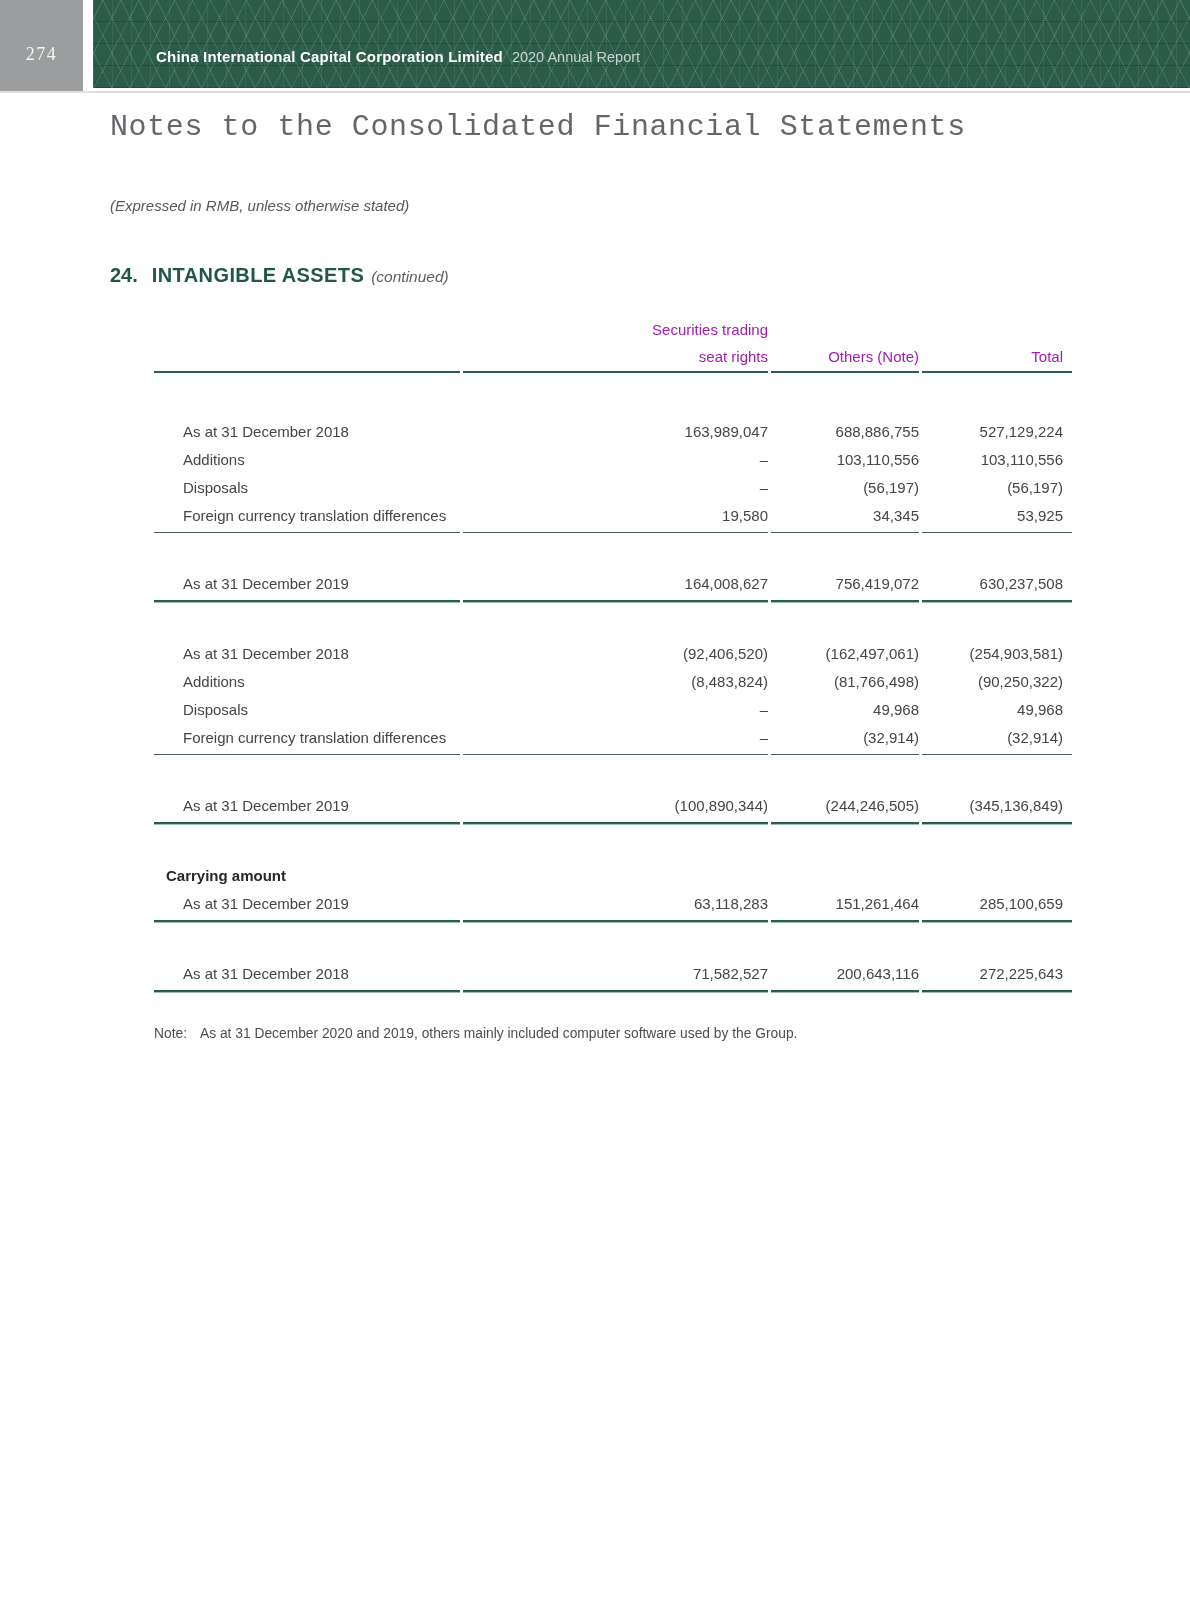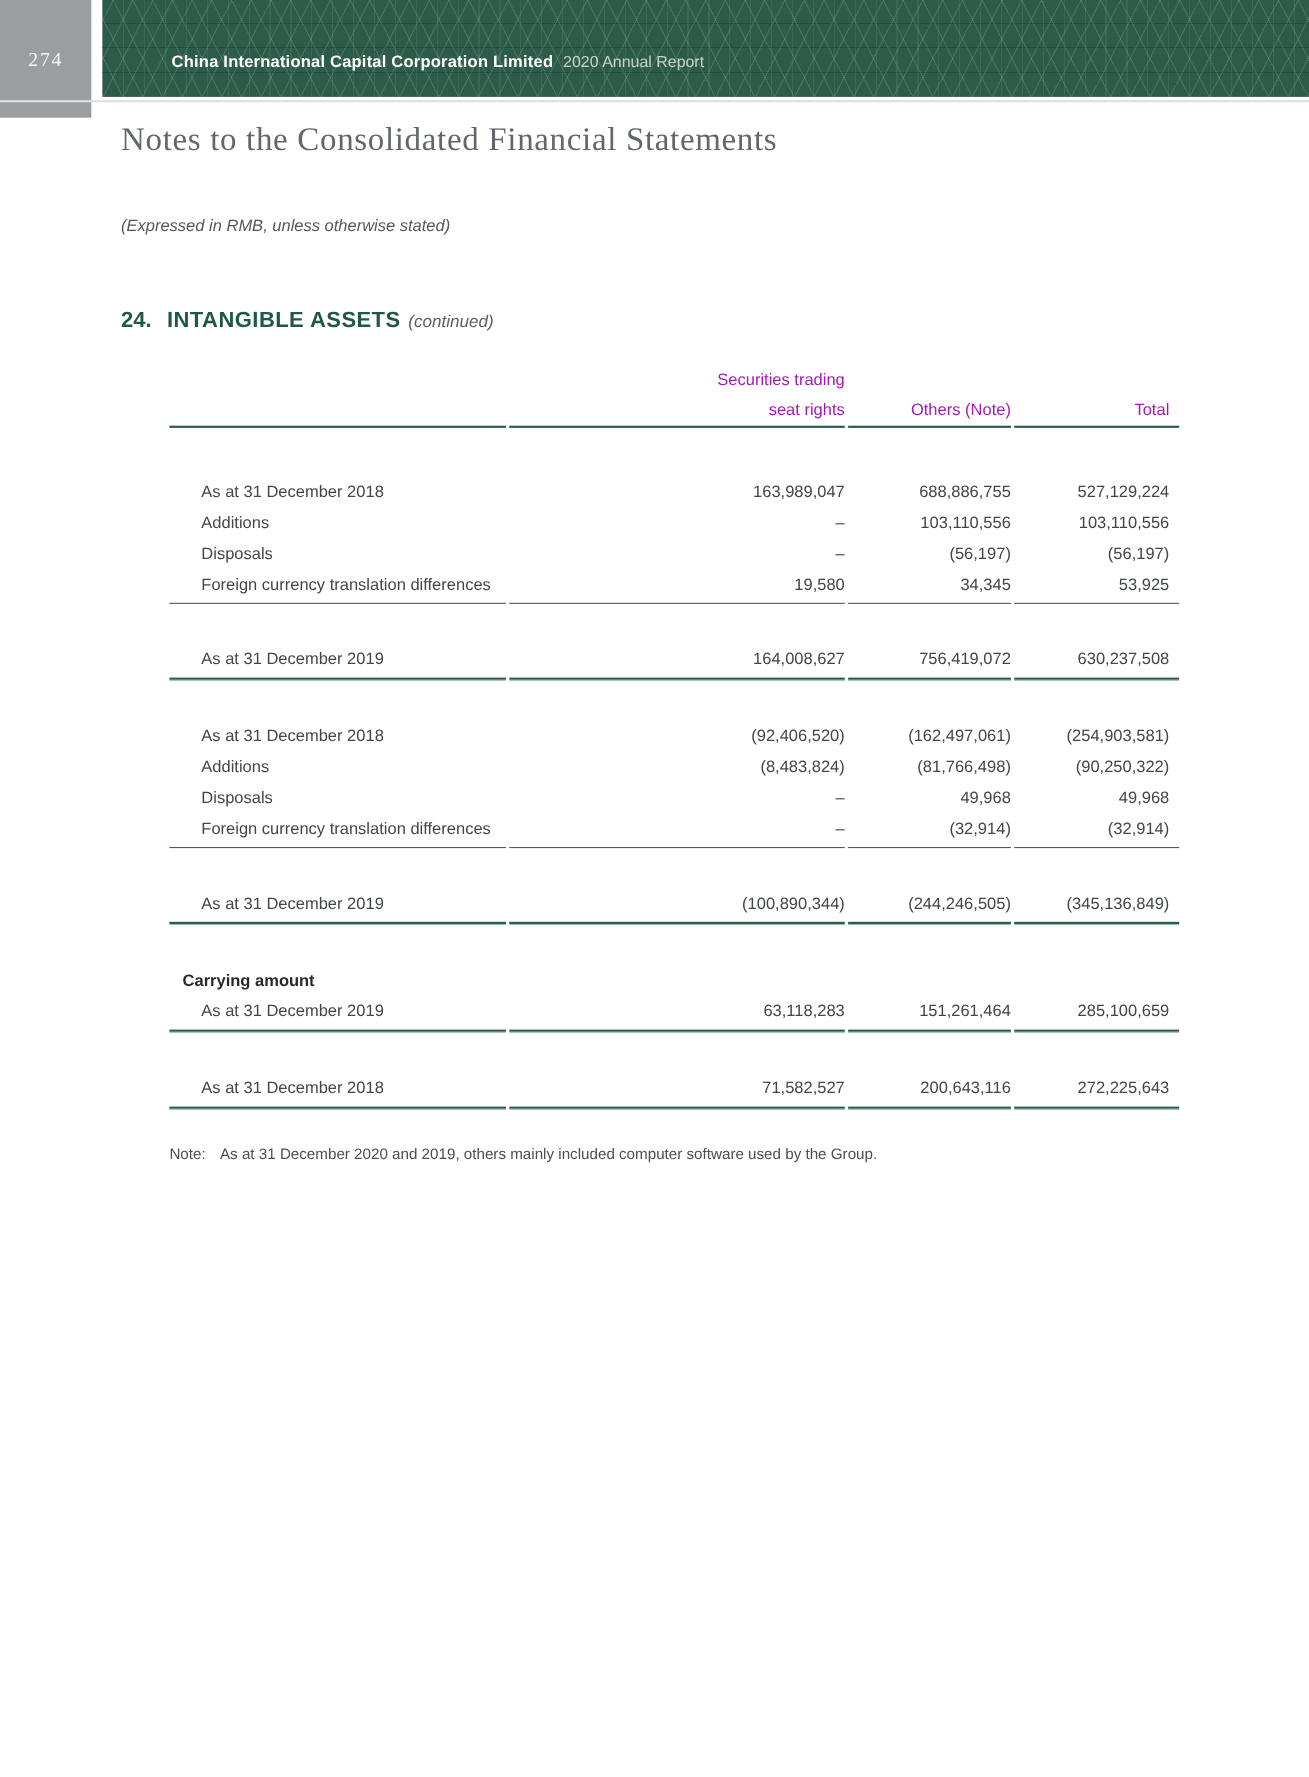--- a/index.html
+++ b/index.html
@@ -8,21 +8,21 @@
     width: 1190px; height: 1615px;
     background: #ffffff;
     font-family: "Liberation Sans", sans-serif;
     position: relative;
     -webkit-font-smoothing: antialiased;
   }
 
   
   .page-header { position: absolute; top: 0; left: 0; width: 1190px; height: 88px; }
   .pagenum-box {
-    position: absolute; left: 0; top: 0; width: 83px; height: 107px;
+    position: absolute; left: 0; top: 0; width: 83px; height: 92px;
     background: #9b9d9e;
     display: flex; justify-content: center; align-items: flex-start;
     padding-top: 45px;
   }
   .pagenum {
     color: #f4f4f4; font-family: "Liberation Serif", serif;
     font-size: 18px; letter-spacing: 1.5px; line-height: 1;
   }
   .banner {
     position: absolute; left: 93px; top: 0; right: 0; height: 88px;
@@ -42,36 +42,36 @@
   .report  { color: rgba(255,255,255,0.72); font-weight: 400; font-size: 14.5px; margin-left: 9px; }
   .header-divider {
     position: absolute; top: 91px; left: 0; width: 1190px; height: 2px; background: #dfdfdf;
   }
 
   
   main { position: absolute; top: 93px; left: 110px; width: 962px; }
 
   .doc-title {
     margin: 16px 0 0 0;
-    font-family: Liberation Serif, serif;
+    font-family: Liberation Mono, monospace;
     font-weight: 400;
     font-size: 30px;
     color: #63676b;
     letter-spacing: 0.6px;
     line-height: 36px;
   }
   .doc-subtitle {
     margin: 52px 0 0 0;
     font-style: italic;
     font-size: 15px;
     color: #54585a;
     line-height: 18px;
   }
 
-  .sec { margin: 64px 0 0 0; line-height: 24px; white-space: nowrap; }
+  .sec { margin: 48px 0 0 0; line-height: 24px; white-space: nowrap; }
   .sec-num   { font-weight: 700; font-size: 20px; color: #1f574a; margin-right: 14px; }
   .sec-title { font-weight: 700; font-size: 20px; color: #1f574a; letter-spacing: 0.4px; }
   .sec-cont  { font-style: italic; font-weight: 400; font-size: 15.5px; color: #5c6063; margin-left: 7px; }
 
   
   .fin-table { margin: 22px 0 0 44px; width: 918px; font-size: 15px; color: #424649; }
   .trow, .trule {
     display: grid;
     grid-template-columns: 306px 305px 148px 150px;
     column-gap: 3px;

